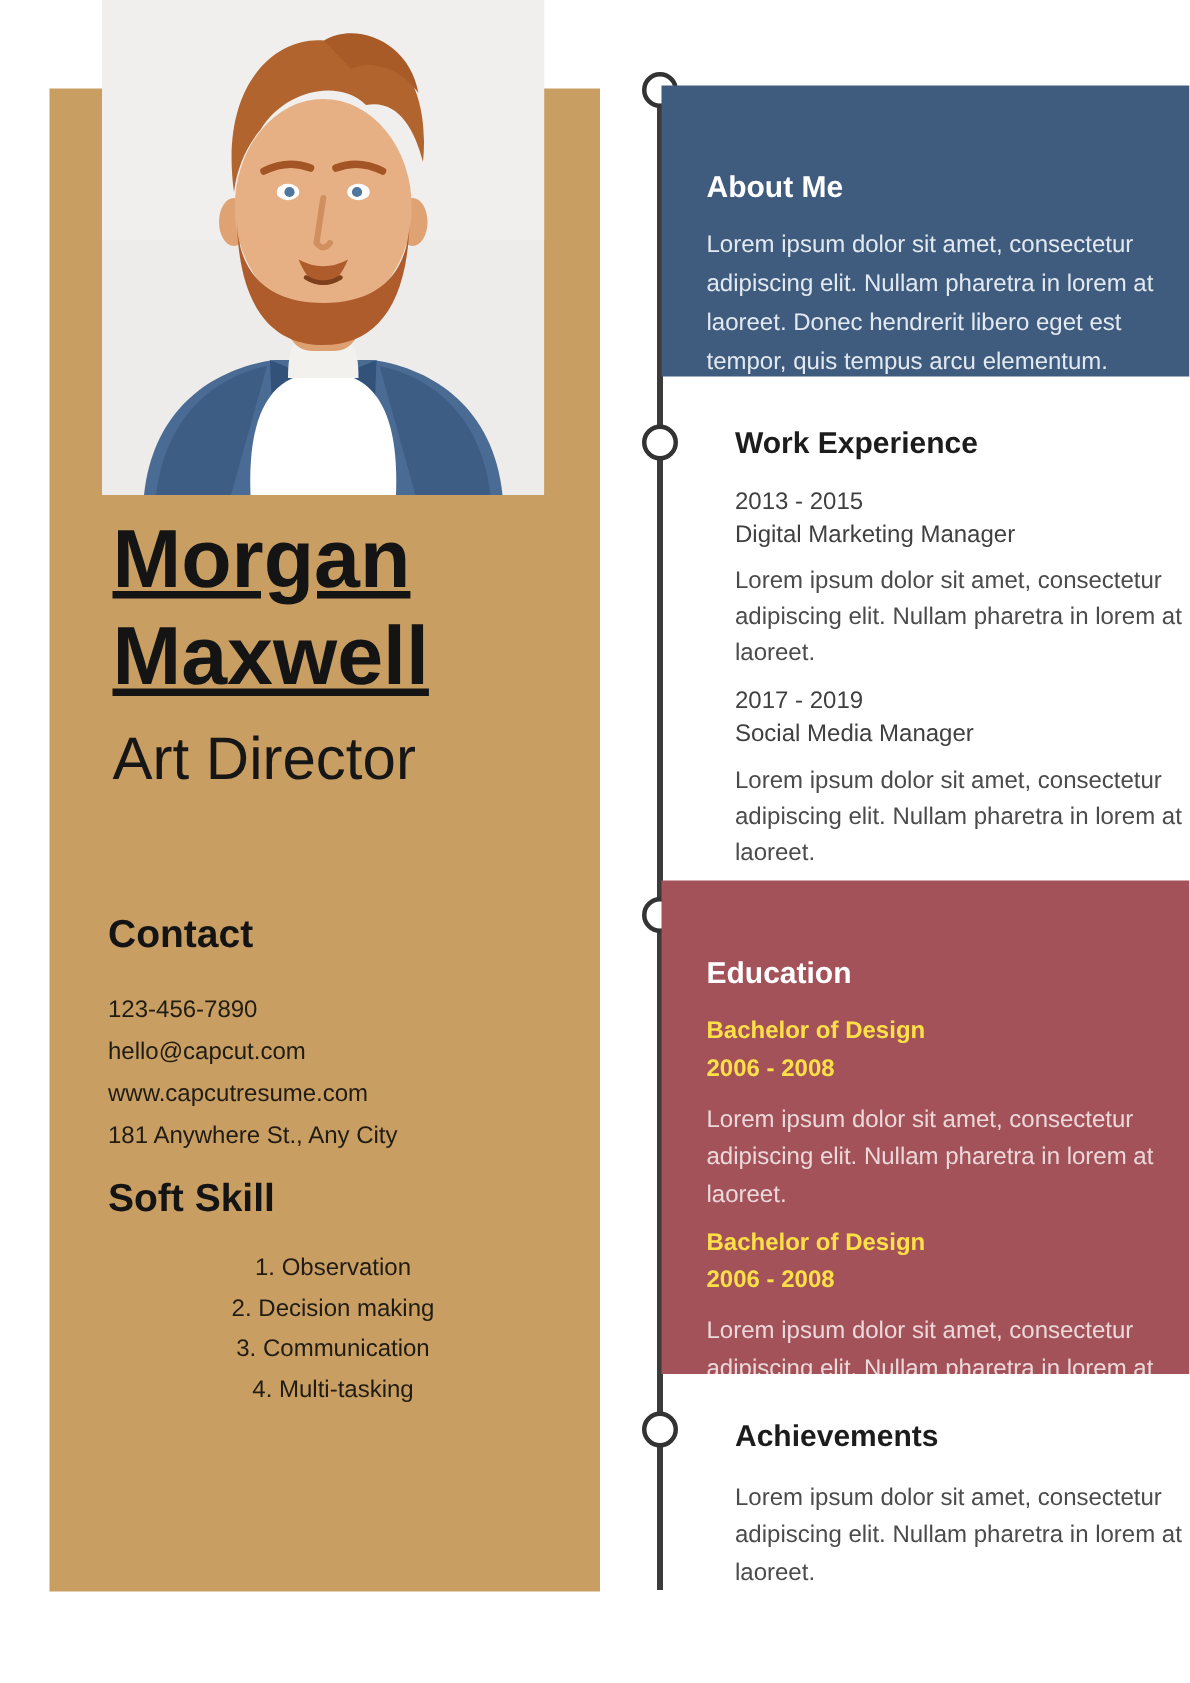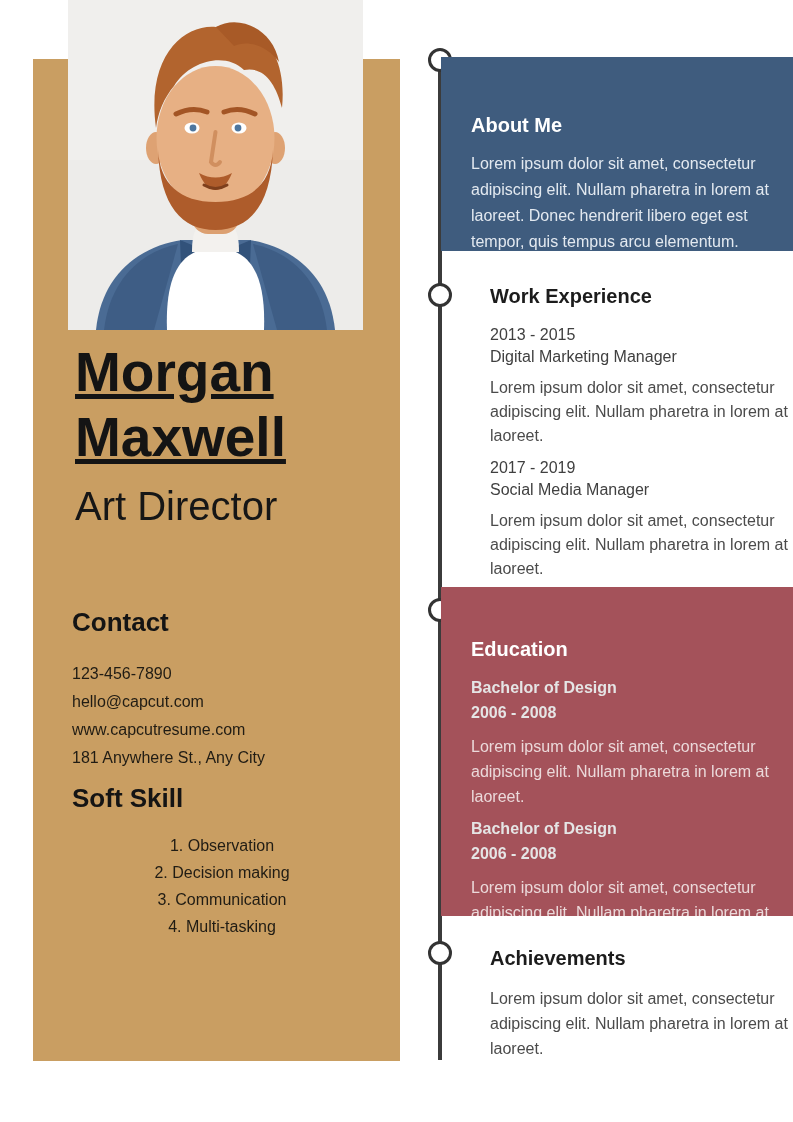--- a/index.html
+++ b/index.html
@@ -83,21 +83,21 @@
   .work-entry .entry-role {
     font-size: 16px; line-height: 22px; color: #404040;
   }
   .work-entry .entry-body {
     margin-top: 8px; margin-bottom: 9px;
     font-size: 16px; line-height: 24px; color: #4b4b4b; width: 302px;
   }
   .edu-entries { margin-top: 14px; }
   .edu-entry .entry-degree,
   .edu-entry .entry-period {
-    font-size: 16px; font-weight: 600; line-height: 25px; color: #e5e5e5;
+    font-size: 16px; font-weight: 600; line-height: 25px; color: #fde047;
   }
   .edu-entry .entry-body {
     margin-top: 9px; margin-bottom: 7px;
     font-size: 16px; line-height: 25px; color: #EBD9DA; width: 302px;
   }
 </style>
 </head>
 <body>
 
 <div class="sidebar-panel"></div>

